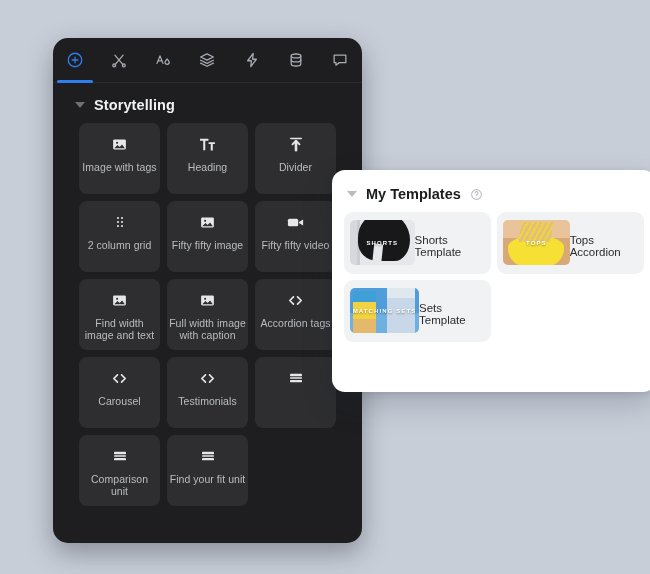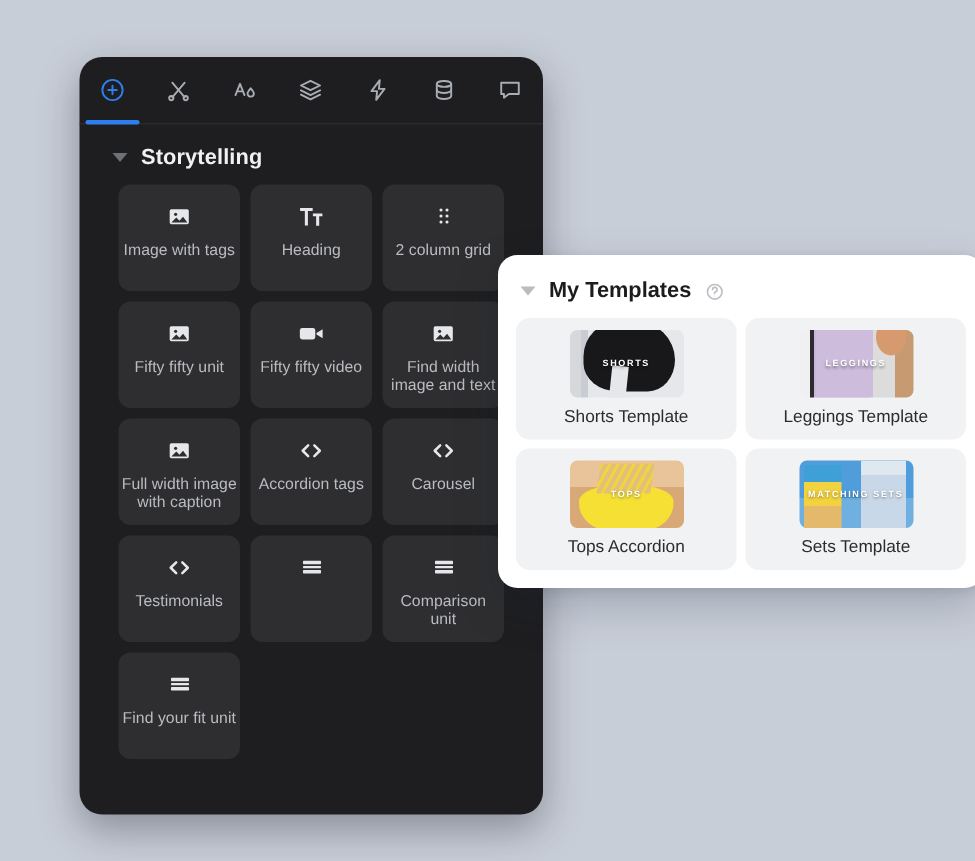--- a/index.html
+++ b/index.html
@@ -71,21 +71,21 @@
   }
   .tpl-head { display: flex; align-items: center; gap: 9px; padding: 16px 0 10px 15px; }
   .tpl-caret { width: 0; height: 0; border-left: 5.5px solid transparent;
                border-right: 5.5px solid transparent; border-top: 6px solid #b9bcc2; }
   .tpl-title { color: #1b1c1e; font-size: 14.5px; font-weight: 700; }
   .help-icon { color: #bcbfc5; display: flex; }
 
   .tpl-grid { display: grid; grid-template-columns: 1fr 1fr; gap: 6px; padding: 0 12px; }
   .tpl-cell {
     border-radius: 9px; padding: 8px 6px 9px;
-    display: flex; flex-direction: column; align-items: center;
+    display: flex; flex-direction: row; align-items: center;
   }
   .tpl-cell.sel { background: #f1f2f4; }
   .thumb {
     width: 76px; height: 45px; border-radius: 5px; overflow: hidden;
     position: relative; display: flex; align-items: center; justify-content: center;
   }
   .thumb .cap {
     position: relative; z-index: 3; color: #fff;
     font-size: 6px; font-weight: 700; letter-spacing: 1.1px;
     text-shadow: 0 1px 2px rgba(0,0,0,.45);
@@ -219,20 +219,30 @@
           <div class="lbl">Image with tags</div>
         </div>
         <div class="cell">
           <div class="ico">
             <svg viewBox="0 0 24 24" width="19" height="19" fill="currentColor">
               <path d="M2.6 4.6h10.6v2.6H9.2v12.2H6.6V7.2H2.6z"></path>
               <path d="M13.4 9.2h8v2.3h-2.7v8.1h-2.6v-8.1h-2.7z"></path>
             </svg>
           </div>
           <div class="lbl">Heading</div>
+        </div>
+        <div class="cell">
+          <div class="ico">
+            <svg viewBox="0 0 24 24" width="18" height="18" fill="none" stroke="currentColor" stroke-width="1.9" stroke-linecap="round">
+              <path d="M5 4.6h14"></path>
+              <path d="M12 20.2V8.6" stroke-width="3.4"></path>
+              <path d="M7.4 12.4L12 7.6l4.6 4.8" stroke-width="2.6" stroke-linejoin="round" fill="none"></path>
+            </svg>
+          </div>
+          <div class="lbl">Divider</div>
         </div>
         <div class="cell">
           <div class="ico">
             <svg viewBox="0 0 24 24" width="16" height="16" fill="currentColor">
               <circle cx="9" cy="6" r="1.55"></circle>
               <circle cx="15" cy="6" r="1.55"></circle>
               <circle cx="9" cy="12" r="1.55"></circle>
               <circle cx="15" cy="12" r="1.55"></circle>
               <circle cx="9" cy="18" r="1.55"></circle>
               <circle cx="15" cy="18" r="1.55"></circle>
@@ -241,21 +251,21 @@
           <div class="lbl">2 column grid</div>
         </div>
         <div class="cell">
           <div class="ico">
             <svg viewBox="0 0 24 24" width="17" height="17">
               <rect x="3" y="5" width="18" height="14" rx="1.6" fill="currentColor"></rect>
               <circle cx="8.6" cy="9.7" r="1.5" fill="#2e2e30"></circle>
               <path d="M4.6 17.4l4.6-4.7 3 3 3.4-3.6 4 5.3z" fill="#2e2e30"></path>
             </svg>
           </div>
-          <div class="lbl">Fifty fifty unit</div>
+          <div class="lbl">Fifty fifty image</div>
         </div>
         <div class="cell">
           <div class="ico">
             <svg viewBox="0 0 24 24" width="19" height="19" fill="currentColor">
               <rect x="2.4" y="7.2" width="13" height="9.6" rx="2"></rect>
               <path d="M16.4 11.4l5.2-3.1v7.4l-5.2-3.1z"></path>
             </svg>
           </div>
           <div class="lbl">Fifty fifty video</div>
         </div>
@@ -351,26 +361,20 @@
       </span>
     </div>
     <div class="tpl-grid">
         <div class="tpl-cell sel">
           <div class="thumb t-shorts">
             <span class="cap">SHORTS</span>
           </div>
           <div class="tpl-lbl">Shorts Template</div>
         </div>
         <div class="tpl-cell sel">
-          <div class="thumb t-leg">
-            <span class="cap">LEGGINGS</span>
-          </div>
-          <div class="tpl-lbl">Leggings Template</div>
-        </div>
-        <div class="tpl-cell sel">
           <div class="thumb t-tops">
             <span class="cap">TOPS</span>
           </div>
           <div class="tpl-lbl">Tops Accordion</div>
         </div>
         <div class="tpl-cell sel">
           <div class="thumb t-sets">
             <span class="cap">MATCHING SETS</span>
           </div>
           <div class="tpl-lbl">Sets Template</div>

